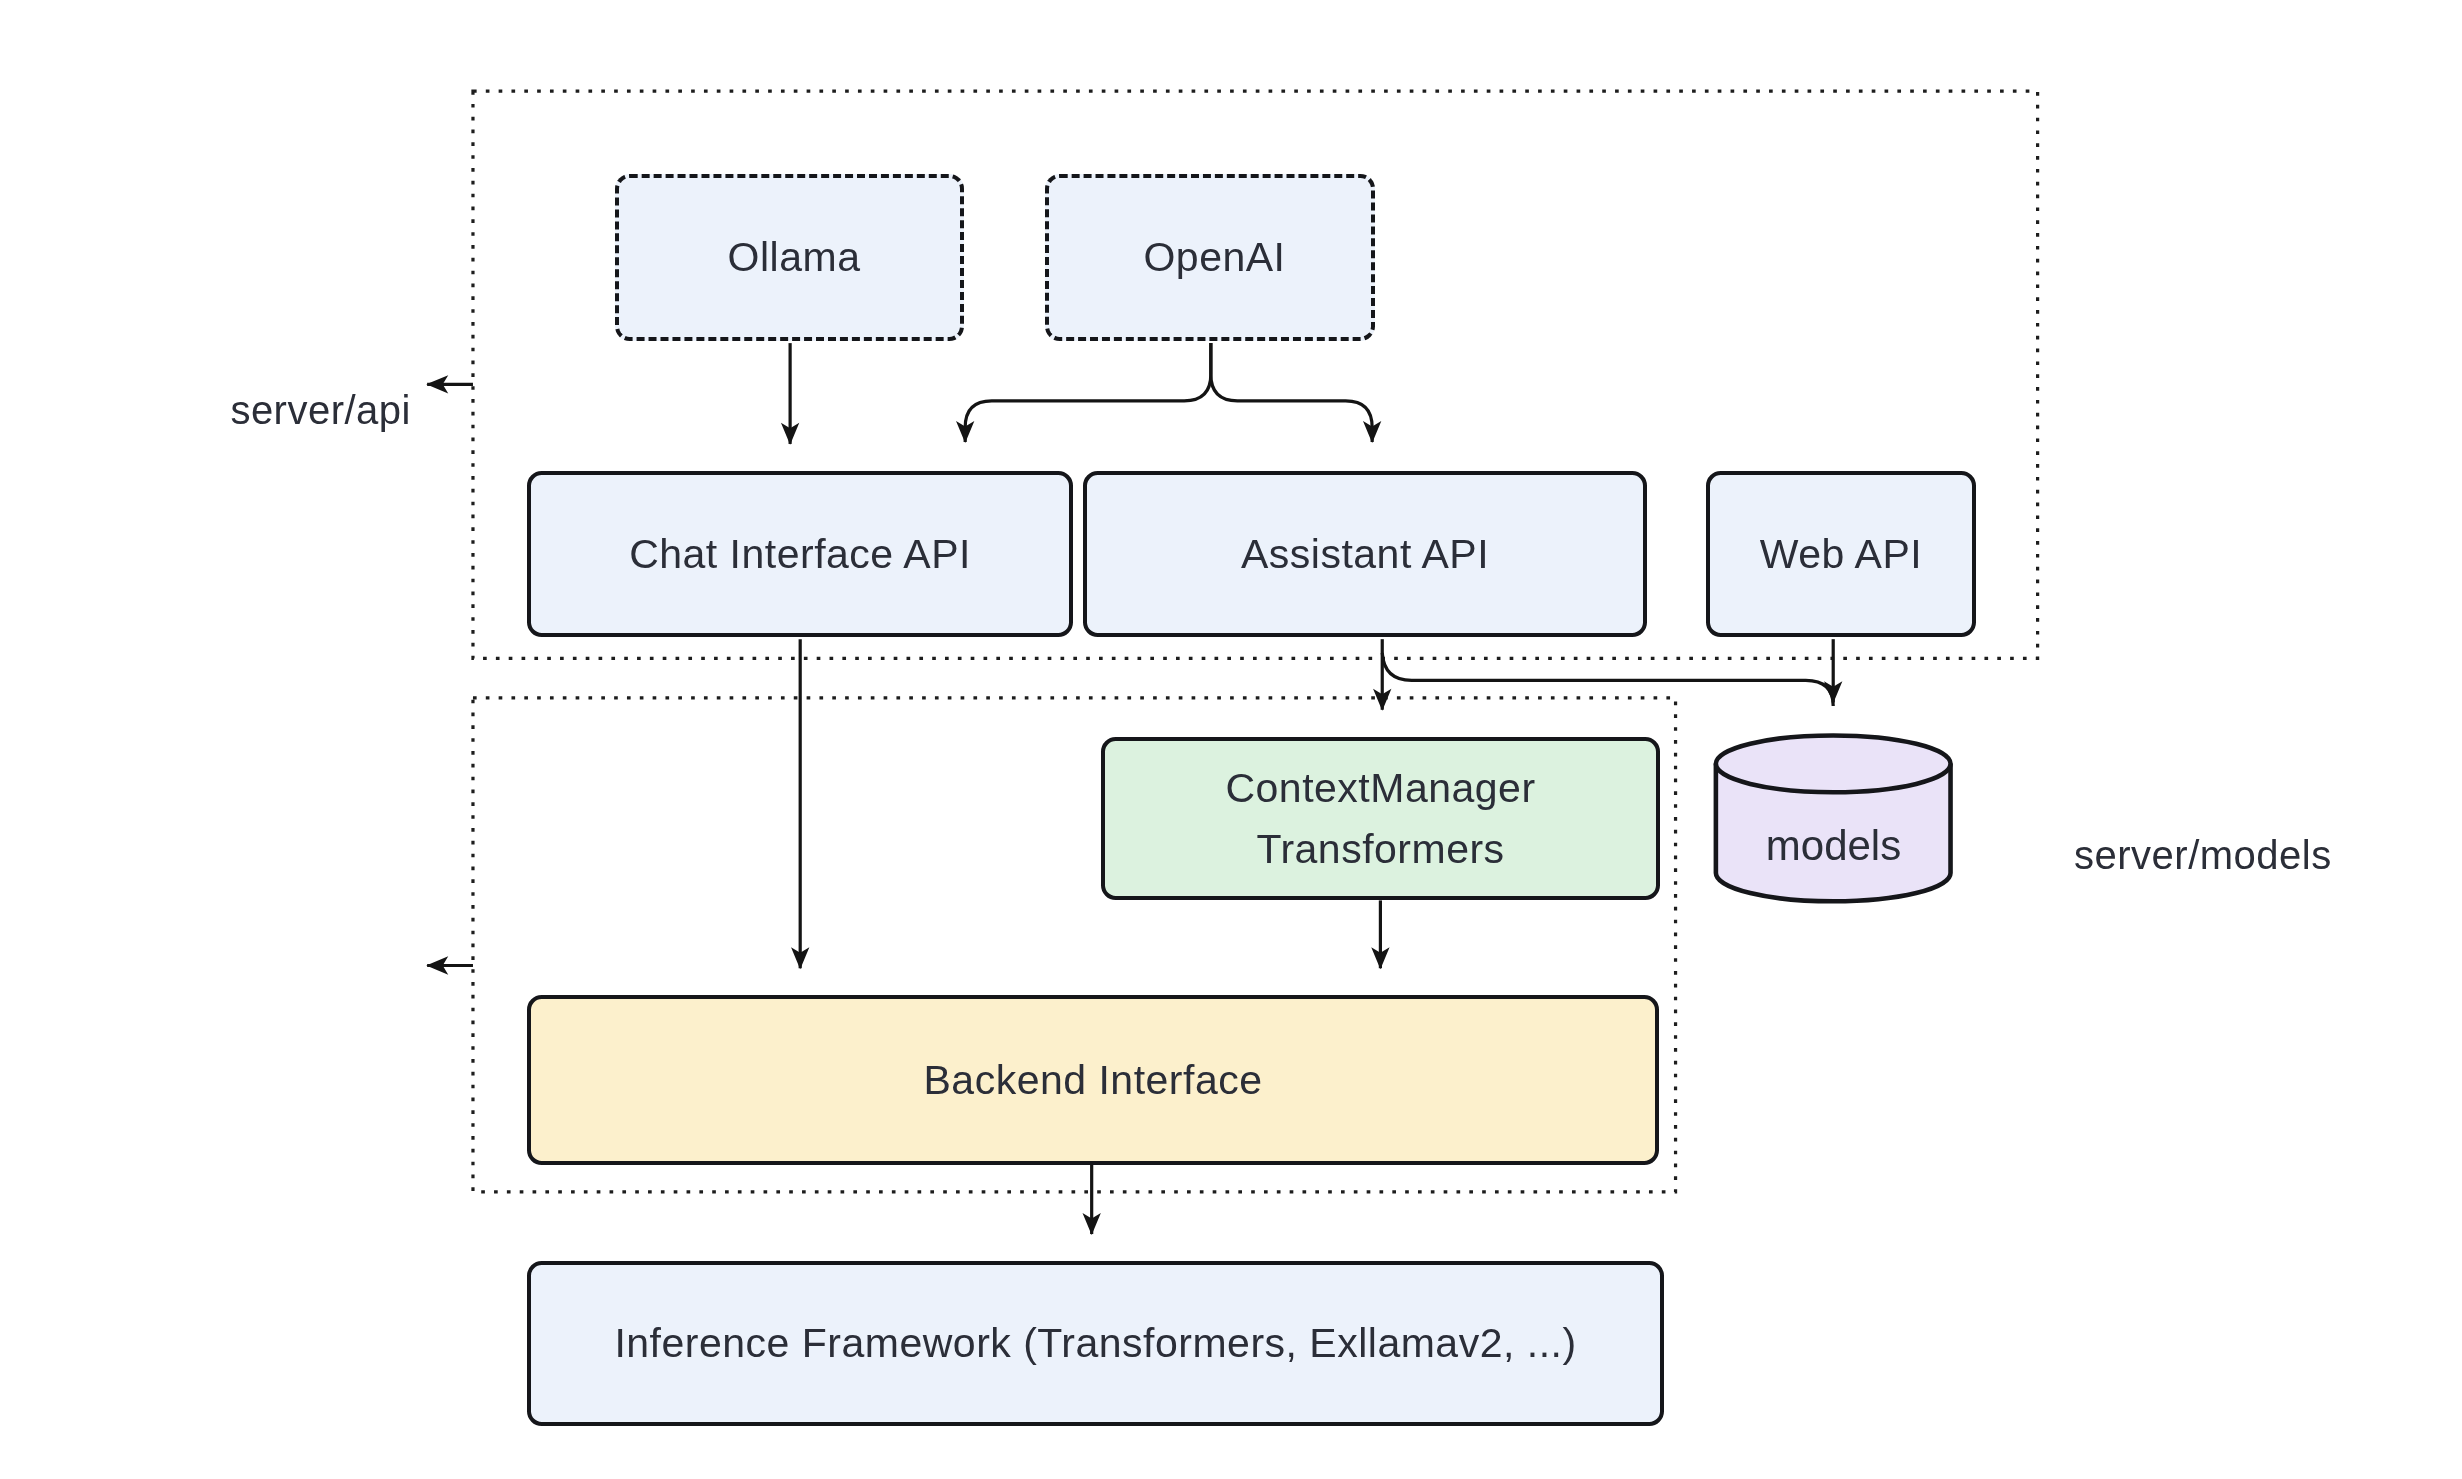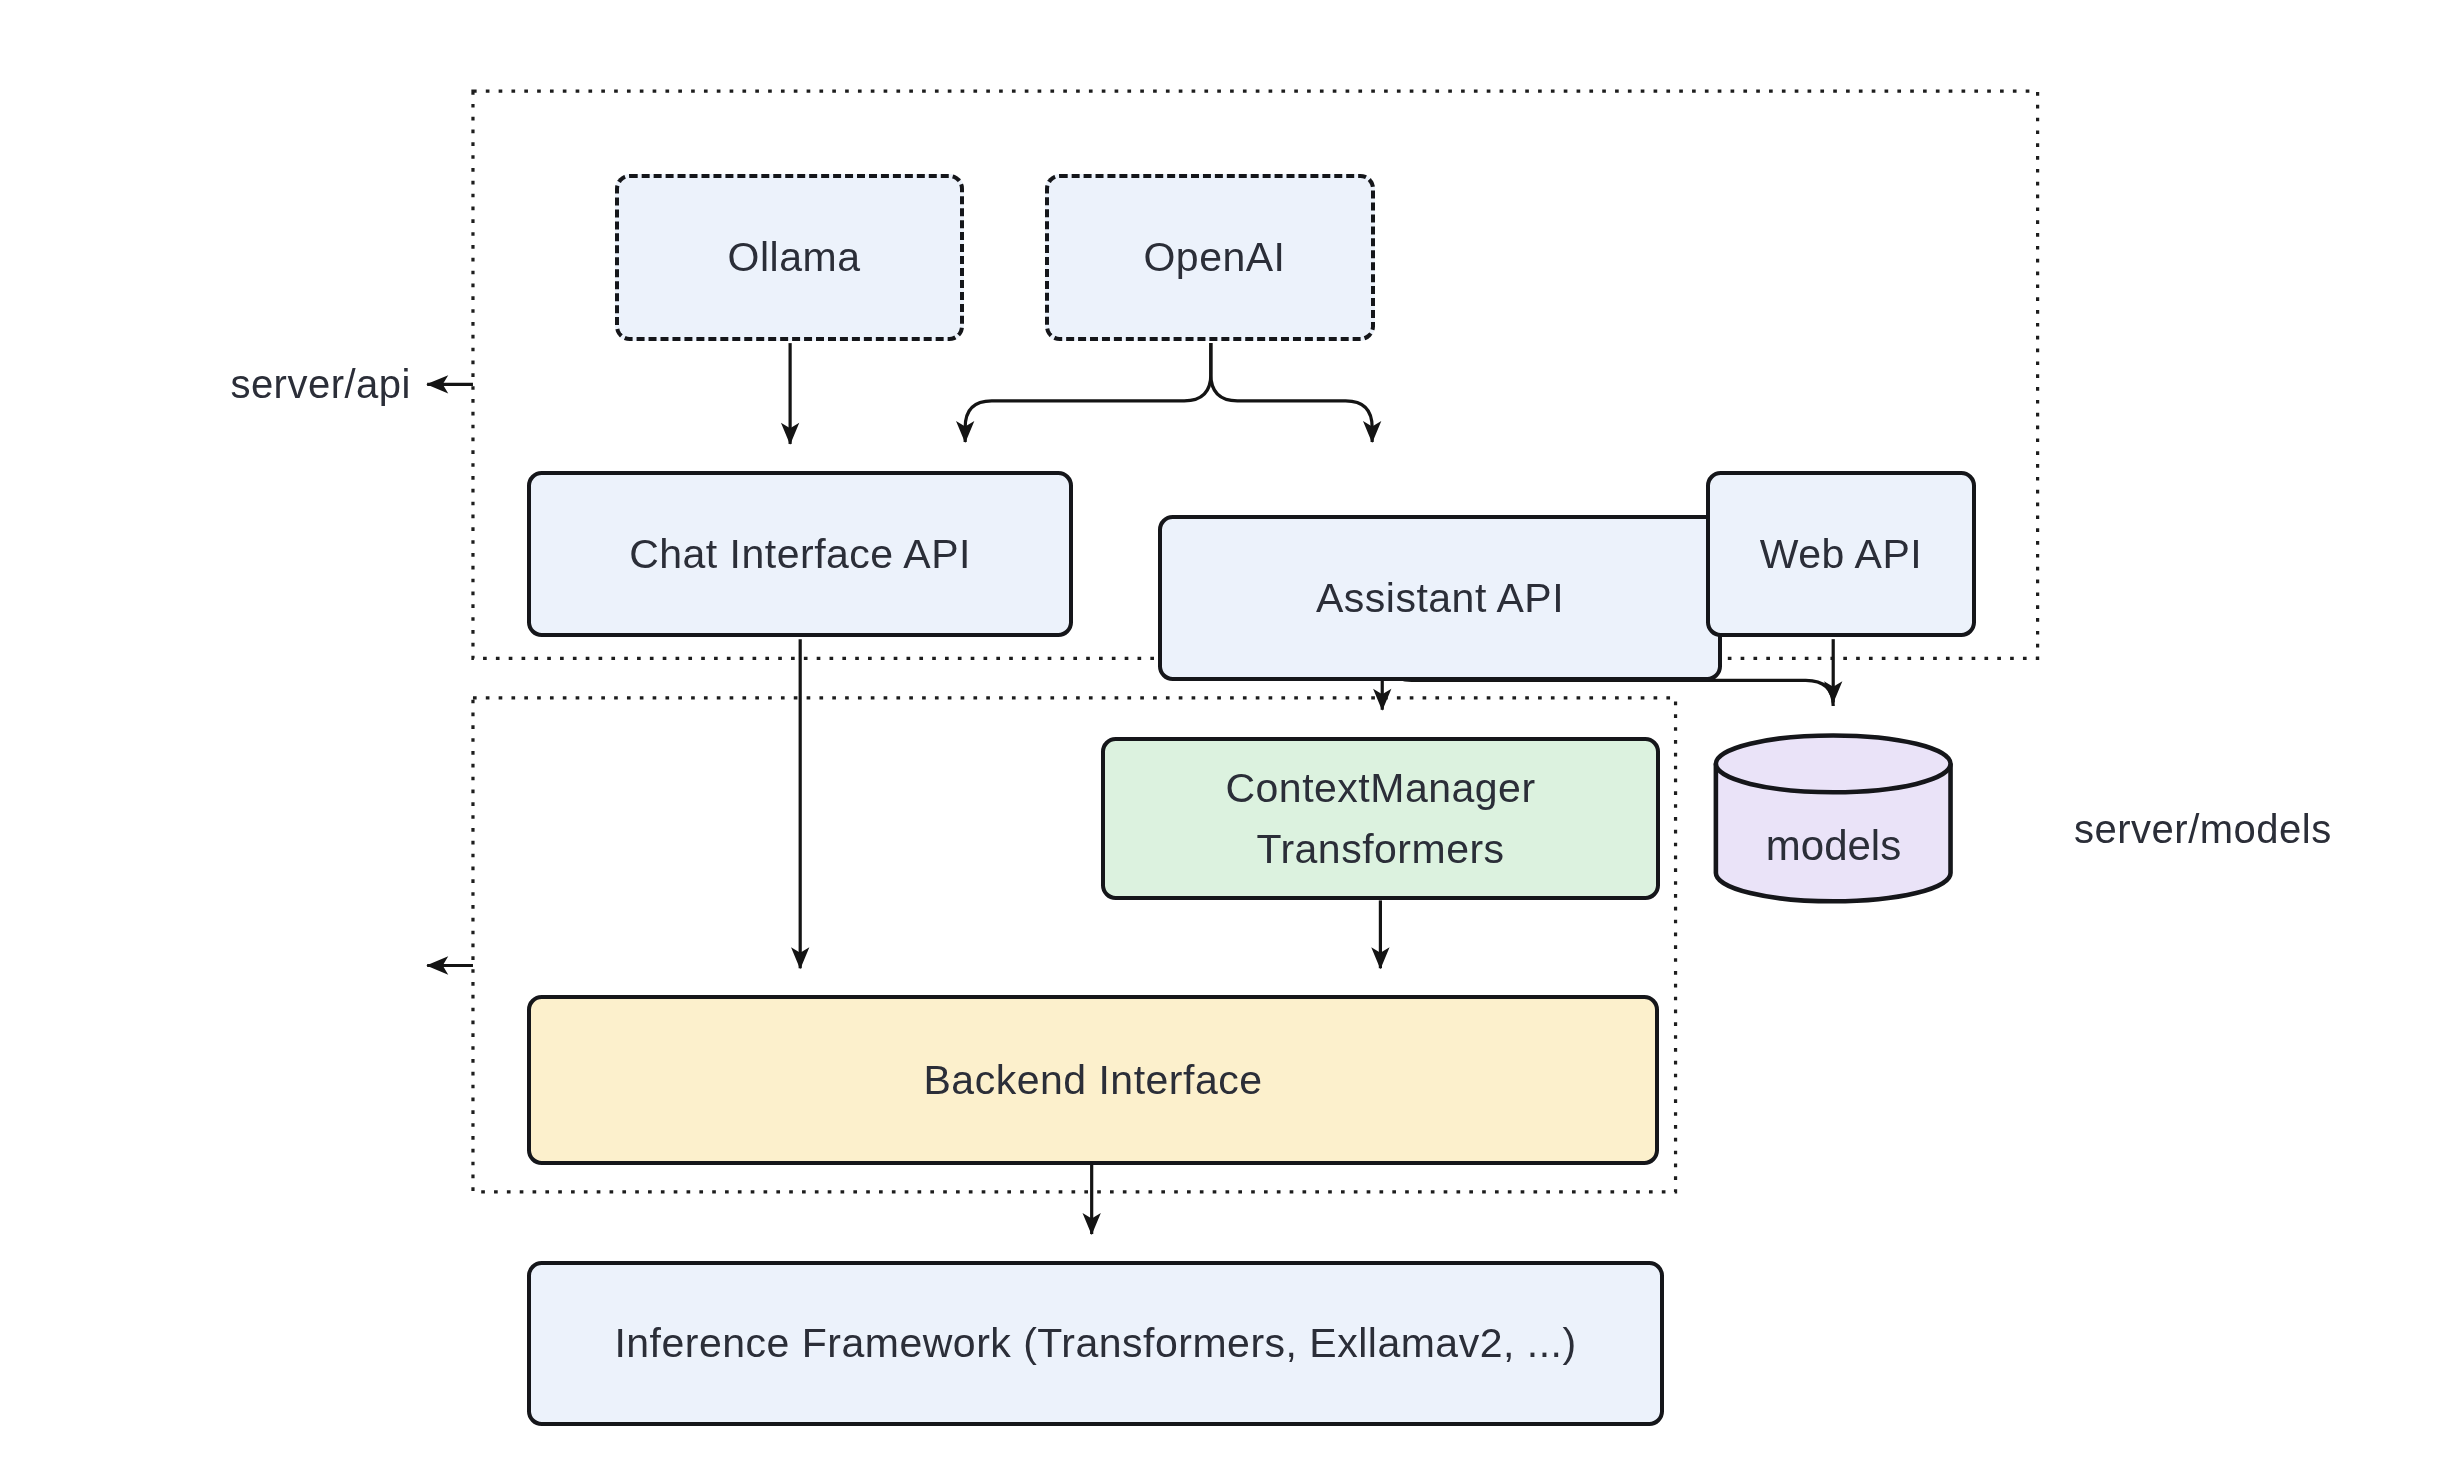--- a/index.html
+++ b/index.html
@@ -33,20 +33,21 @@
   }
   .node.dashed { border-style: dashed; padding-left: 9px; }
   .node.green  { background: #dcf2df; flex-direction: column; line-height: 61px; }
   .node.yellow { background: #fcf0cc; }
   .side-label {
     position: absolute;
     font-size: 40px;
     letter-spacing: 0.5px;
     white-space: nowrap;
     z-index: 3;
+    margin-top: 26px;
   }
   .right-align { text-align: right; }
   .sqlite-label {
     position: absolute;
     display: flex;
     align-items: center;
     justify-content: center;
     font-size: 42px;
     z-index: 3;
   }
@@ -89,21 +90,21 @@
   </div>
 
   <div class="node dashed" style="left:1045px; top:174px; width:330px; height:167px;">
     <span>OpenAI</span>
   </div>
 
   <div class="node" style="left:527px; top:471px; width:546px; height:166px;">
     <span>Chat Interface API</span>
   </div>
 
-  <div class="node" style="left:1158px; top:471px; width:564px; height:166px;margin-top:44px;">
+  <div class="node" style="left:1083px; top:471px; width:564px; height:166px;">
     <span>Assistant API</span>
   </div>
 
   <div class="node" style="left:1706px; top:471px; width:270px; height:166px;">
     <span>Web API</span>
   </div>
 
   <div class="node green" style="left:1101px; top:737px; width:559px; height:163px;">
     <span>ContextManager</span>
     <span>Transformers</span>

